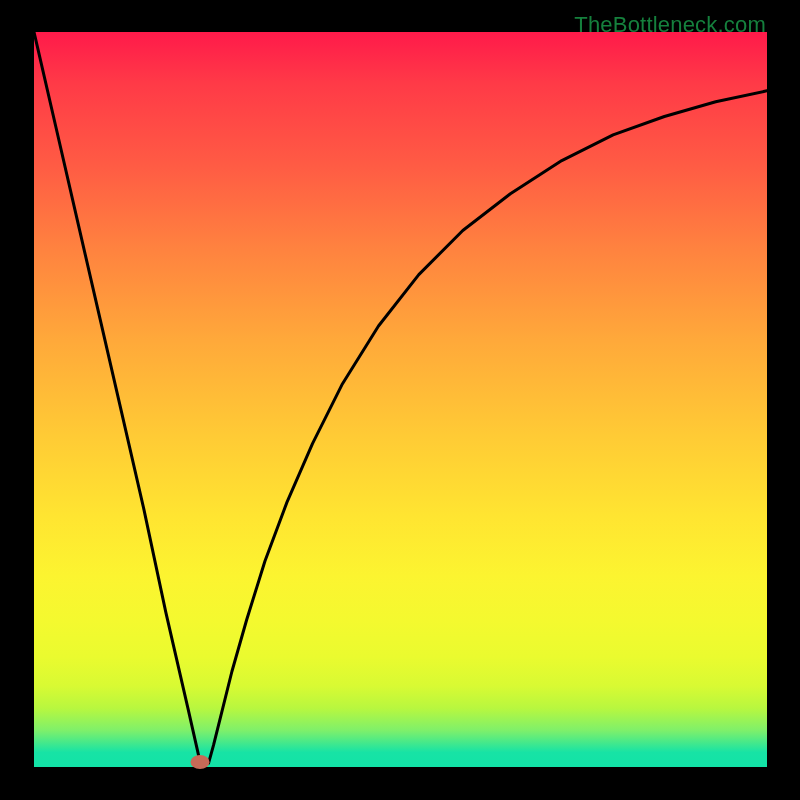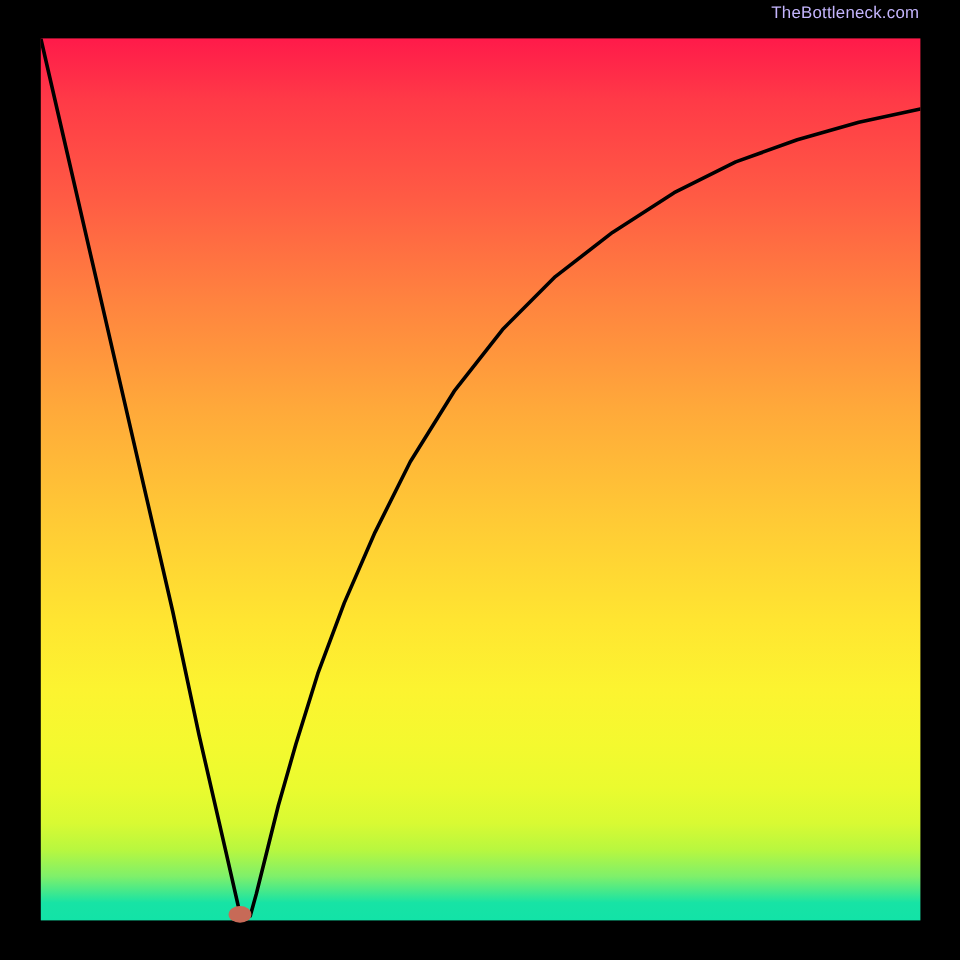--- a/index.html
+++ b/index.html
@@ -54,24 +54,24 @@
     position: absolute;
     width: 19px;
     height: 14px;
     border-radius: 50%;
     background: #c76a57;
     transform: translate(-50%, -50%);
     pointer-events: none;
   }
   .watermark {
     position: absolute;
-    top: 2px;
+    top: 12px;
     right: 34px;
-    color: #c4b5fd;
-    font-size: 14px;
+    color: #15803d;
+    font-size: 22px;
     font-weight: 500;
     letter-spacing: 0.2px;
     user-select: none;
   }
 </style>
 </head>
 <body>
 
 <div class="frame">
   <div class="watermark">TheBottleneck.com</div>

